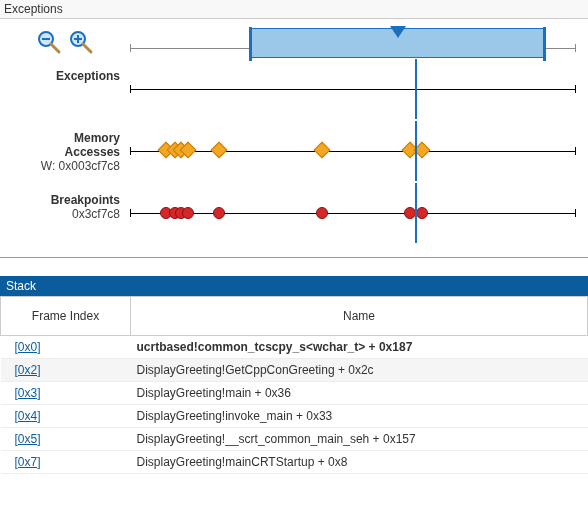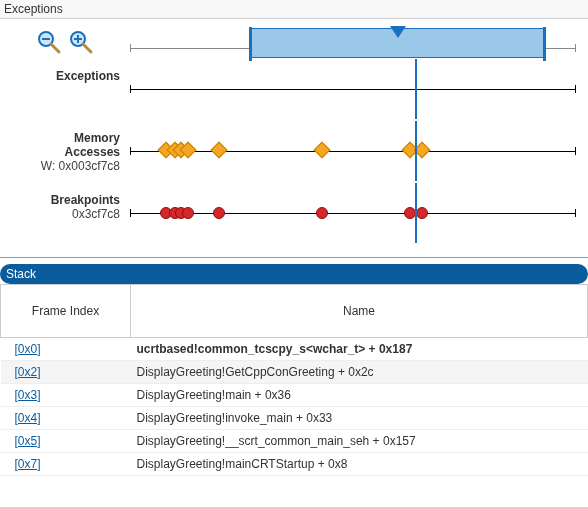--- a/index.html
+++ b/index.html
@@ -33,23 +33,23 @@
   .ov-range .range-edge.left { left:-2px; }
   .ov-range .range-edge.right { right:-2px; }
   .ov-marker { position:absolute; top:-2px; }
   
   .cursor-line { position:absolute; top:-10px; height:60px; width:2px; background:#1a6fbf; z-index:2; }
   .timelines-body { position:relative; }
   
   .diamond { position:absolute; top:13px; width:12px; height:12px; transform: translateX(-50%) rotate(45deg); background:#f5a623; border:1px solid #c77d00; }
   .circle { position:absolute; top:14px; width:12px; height:12px; transform:translateX(-50%); border-radius:50%; background:#d62728; border:1px solid #8a0f14; }
   
-  .stack-header { background:#0b5c9c; color:#fff; padding:3px 6px; font-size:12px; margin-top:6px;border-radius:10px; }
+  .stack-header { background:#0b5c9c; color:#fff; padding:3px 6px; font-size:12px; margin-top:18px; }
   .stack-table { width:100%; border-collapse:collapse; }
-  .stack-table th { font-weight:normal; text-align:center; font-size:12px; padding:19px 6px; border:1px solid #ccc; background:#fff; }
+  .stack-table th { font-weight:normal; text-align:center; font-size:12px; padding:12px 6px; border:1px solid #ccc; background:#fff; }
   .stack-table th:first-child { width:130px; }
   .stack-table td { padding:4px 6px; font-size:12px; border-bottom:1px solid #eee; }
   .stack-table td.frame-idx { padding-left:14px; }
   .stack-table td.frame-idx a { color:#0b5c9c; text-decoration:underline; cursor:pointer; }
   .stack-table tr.current td.name { font-weight:bold; }
   .stack-table tr.sel { background:#f5f5f5; }
 </style>
 </head>
 <body>
 

